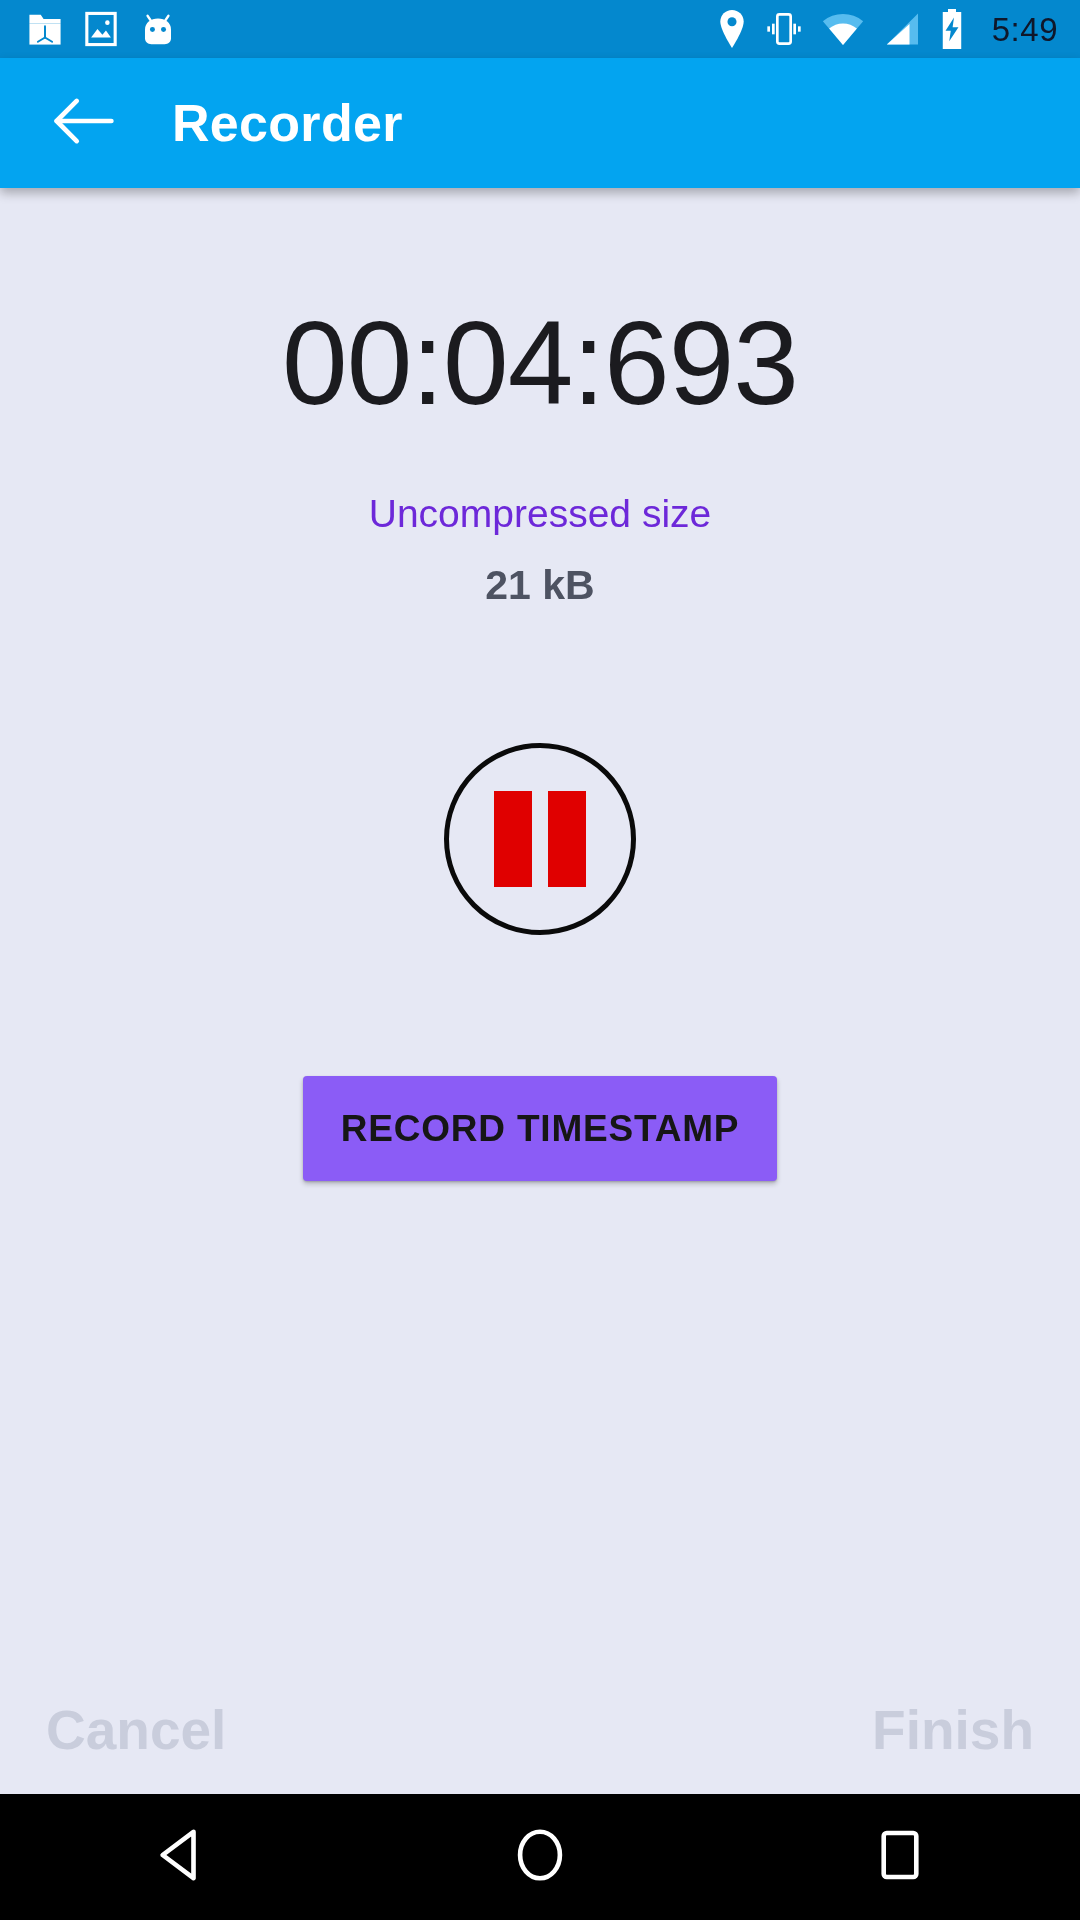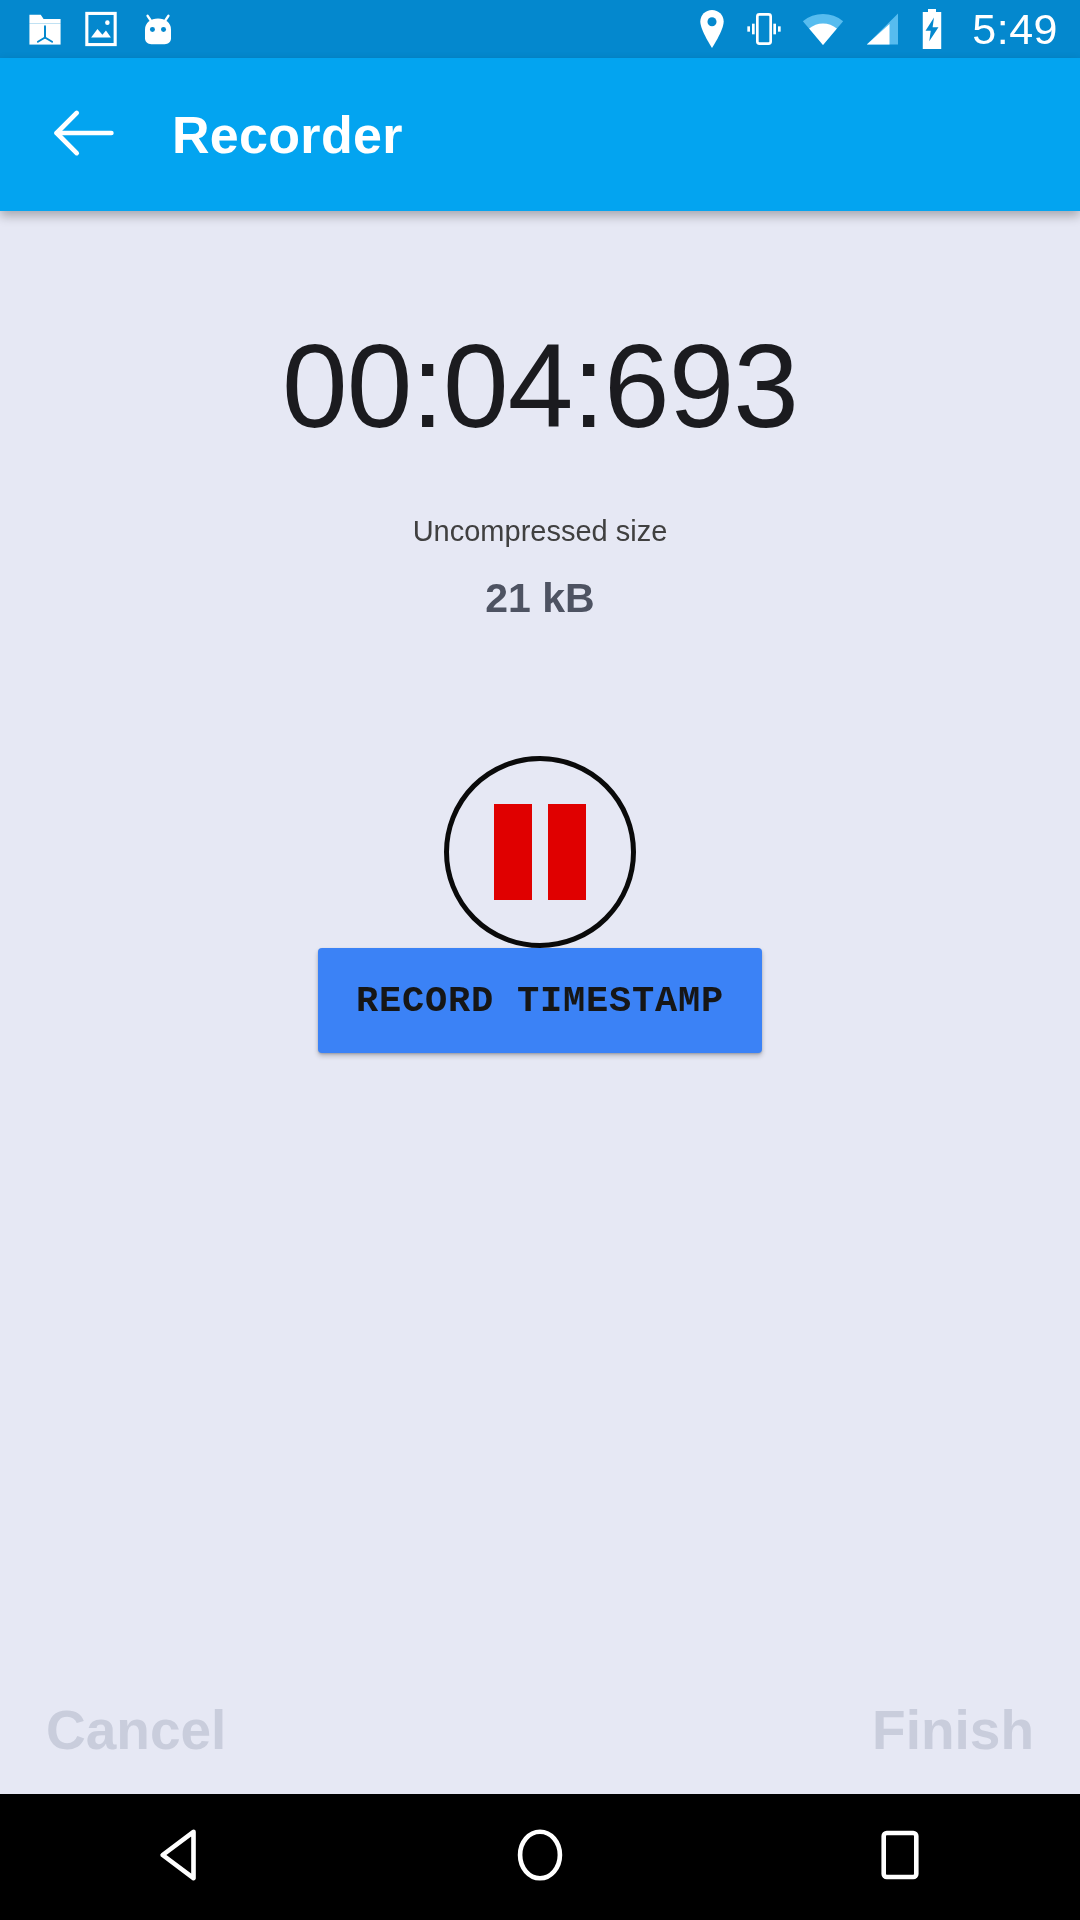--- a/index.html
+++ b/index.html
@@ -26,31 +26,31 @@
     padding:0 22px 0 28px;
     flex:0 0 auto;
   }
   .status-left { display:flex; align-items:center; gap:22px; }
   .status-right {
     margin-left:auto;
     display:flex; align-items:center; gap:18px;
   }
   .sicon { display:block; }
   #clock {
-    color:#ffffff;
-    font-size:43px;
+    color:#0f172a;
+    font-size:33px;
     font-weight:400;
     letter-spacing:0.5px;
     margin-left:8px;
     line-height:1;
   }
 
   
   #app-bar {
-    height:153px;
+    height:130px;
     background:#03A4F0;
     display:flex;
     align-items:center;
     padding-left:48px;
     flex:0 0 auto;
     position:relative;
     z-index:5;
     box-shadow:0 5px 10px rgba(0,0,0,0.28);
   }
   #back-button {
@@ -82,23 +82,23 @@
     margin-top:116px;
     font-size:118px;
     font-weight:400;
     color:#1B1B1F;
     letter-spacing:-1px;
     line-height:1;
   }
 
   #size-label {
     margin-top:72px;
-    font-size:29px;
+    font-size:39px;
     font-weight:400;
-    color:#404040;
+    color:#6d28d9;
     line-height:1;
   }
   #size-value {
     margin-top:32px;
     font-size:41px;
     font-weight:700;
     color:#4E5362;
     line-height:1;
   }
 
@@ -114,26 +114,27 @@
     cursor:pointer;
     background:transparent;
   }
   .pause-bar {
     width:38px;
     height:96px;
     background:#E00000;
   }
 
   #timestamp-button {
-    background:#3b82f6;
+    margin-top:141px;
+    background:#8b5cf6;
     border:none;
     border-radius:4px;
     padding:0 38px;
     height:105px;
-    font-family:Liberation Mono, monospace;
+    font-family:Liberation Sans, sans-serif;
     font-size:37px;
     font-weight:700;
     color:#161616;
     letter-spacing:0.8px;
     cursor:pointer;
     box-shadow:0 3px 5px rgba(0,0,0,0.22), 0 1px 2px rgba(0,0,0,0.16);
   }
 
   
   #action-row {

